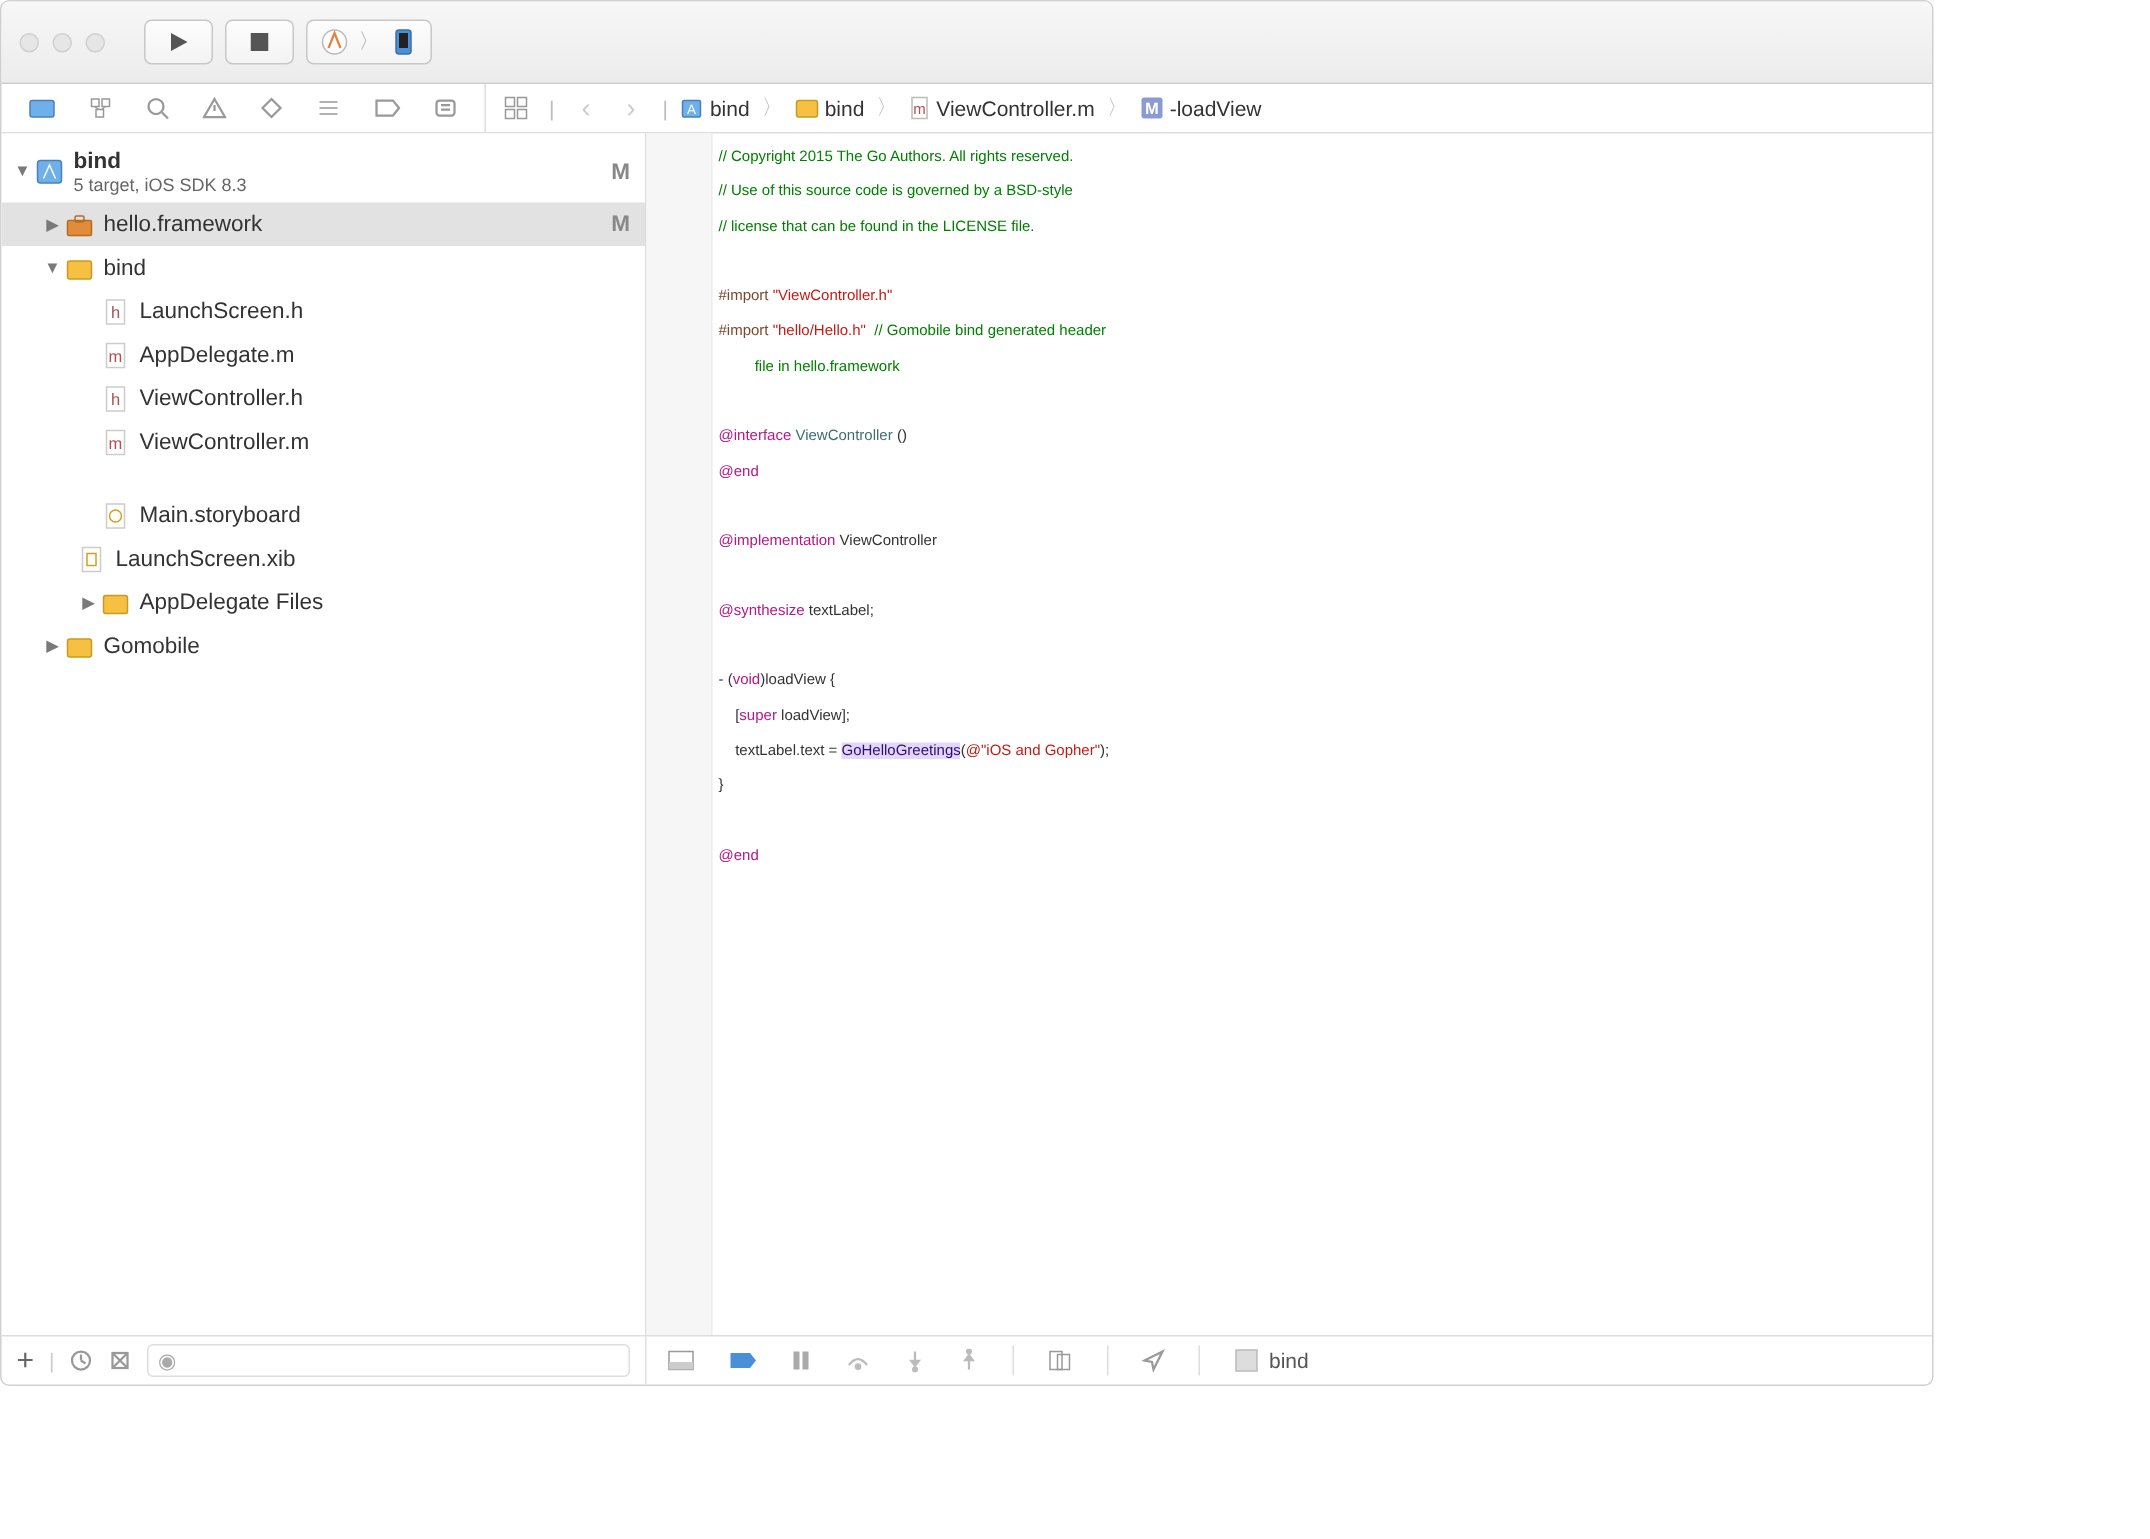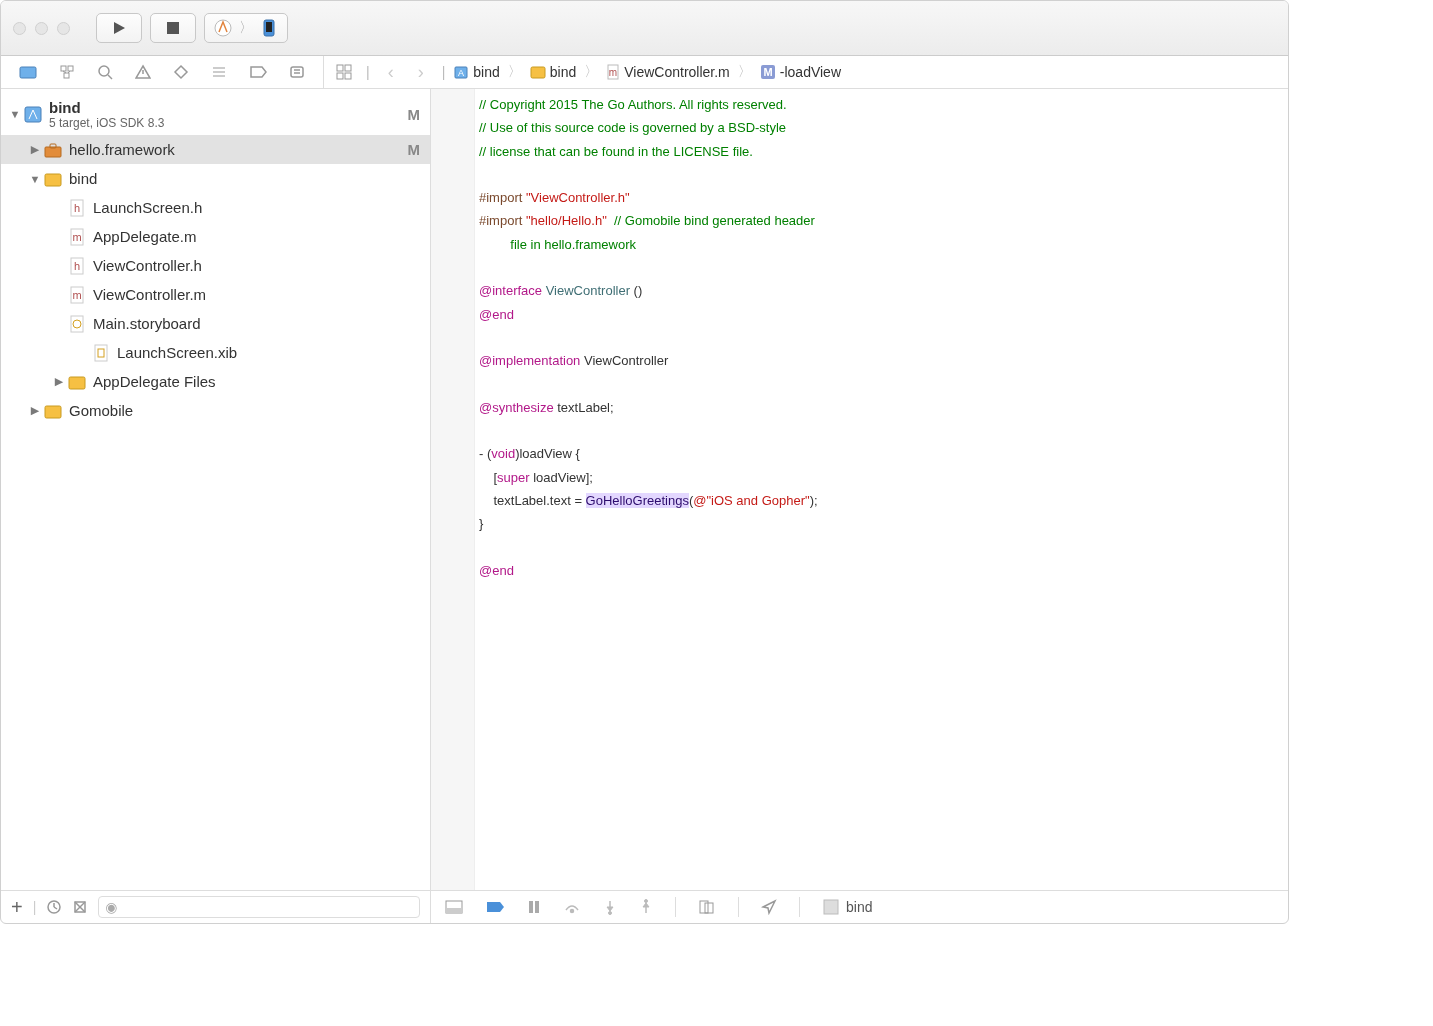--- a/index.html
+++ b/index.html
@@ -27,21 +27,21 @@
 .row { display:flex; align-items:center; height:29px; padding-right:10px; cursor:default; }
 .row .disc { width:12px; text-align:center; color:#7a7a7a; font-size:11px; margin-right:2px; }
 .row .icon { width:20px; margin-right:6px; display:inline-flex; align-items:center; justify-content:center; }
 .scm { margin-left:auto; color:#888; font-weight:600; font-size:15px; }
 .row.sel { background:#e2e2e2; }
 .row .bold { font-weight:600; }
 .row .sub { font-size:12px; color:#666; }
 .projrow { height:42px; }
 .editor { flex:1; display:flex; }
 .gutter { width:44px; background:#f6f6f6; border-right:1px solid #eee; }
-.code { flex:1; font-family:Menlo,Consolas,monospace; font-size:13px; line-height:23.3px; padding:4px 8px 4px 4px; white-space:pre; overflow:auto; }
+.code { flex:1; font-family:Menlo,Consolas,monospace; font-size:10px; line-height:23.3px; padding:4px 8px 4px 4px; white-space:pre; overflow:auto; }
 .c-comment { color:#008000; }
 .c-keyword { color:#b21889; }
 .c-preproc { color:#7a492d; }
 .c-str { color:#c41a16; }
 .c-type { color:#3f6e74; }
 .c-call { color:#2e0d6e; }
 .c-hl { background:#e3d7ff; }
 .bottombar { height:33px; border-top:1px solid #ddd; display:flex; }
 .bb-left { width:430px; border-right:1px solid #ddd; display:flex; align-items:center; padding:0 10px; gap:10px; color:#888; }
 .bb-left .filter { flex:1; border:1px solid #ddd; border-radius:4px; height:22px; display:flex; align-items:center; padding:0 6px; color:#aaa; }
@@ -258,30 +258,30 @@
       </div>
       <div class="row" style="padding-left:66px;">
         <span class="icon">
             <svg width="16" height="18">
               <rect x="2" y="1" width="12" height="16" fill="#fff" stroke="#ccc"></rect>
               <text x="8" y="13" font-size="11" text-anchor="middle" fill="#b05050" font-family="serif">m</text>
             </svg>
           </span>
         <span>ViewController.m</span>
       </div>
-      <div class="row" style="padding-left:66px;">
+      <div class="row" style="padding-left:66px;margin-top:20px;">
         <span class="icon">
             <svg width="16" height="18">
               <rect x="2" y="1" width="12" height="16" fill="#fff" stroke="#ccc"></rect>
               <circle cx="8" cy="9" r="4" fill="none" stroke="#d4a020"></circle>
             </svg>
           </span>
         <span>Main.storyboard</span>
       </div>
-      <div class="row" style="padding-left:50px;margin-left:40px;">
+      <div class="row" style="padding-left:50px;">
         <span class="icon">
             <svg width="16" height="18">
               <rect x="2" y="1" width="12" height="16" fill="#fff" stroke="#ccc"></rect>
               <rect x="5" y="5" width="6" height="8" fill="none" stroke="#d4a020"></rect>
             </svg>
           </span>
         <span>LaunchScreen.xib</span>
       </div>
       <div class="row" style="padding-left:52px;">
         <span class="disc tri">▶</span>

